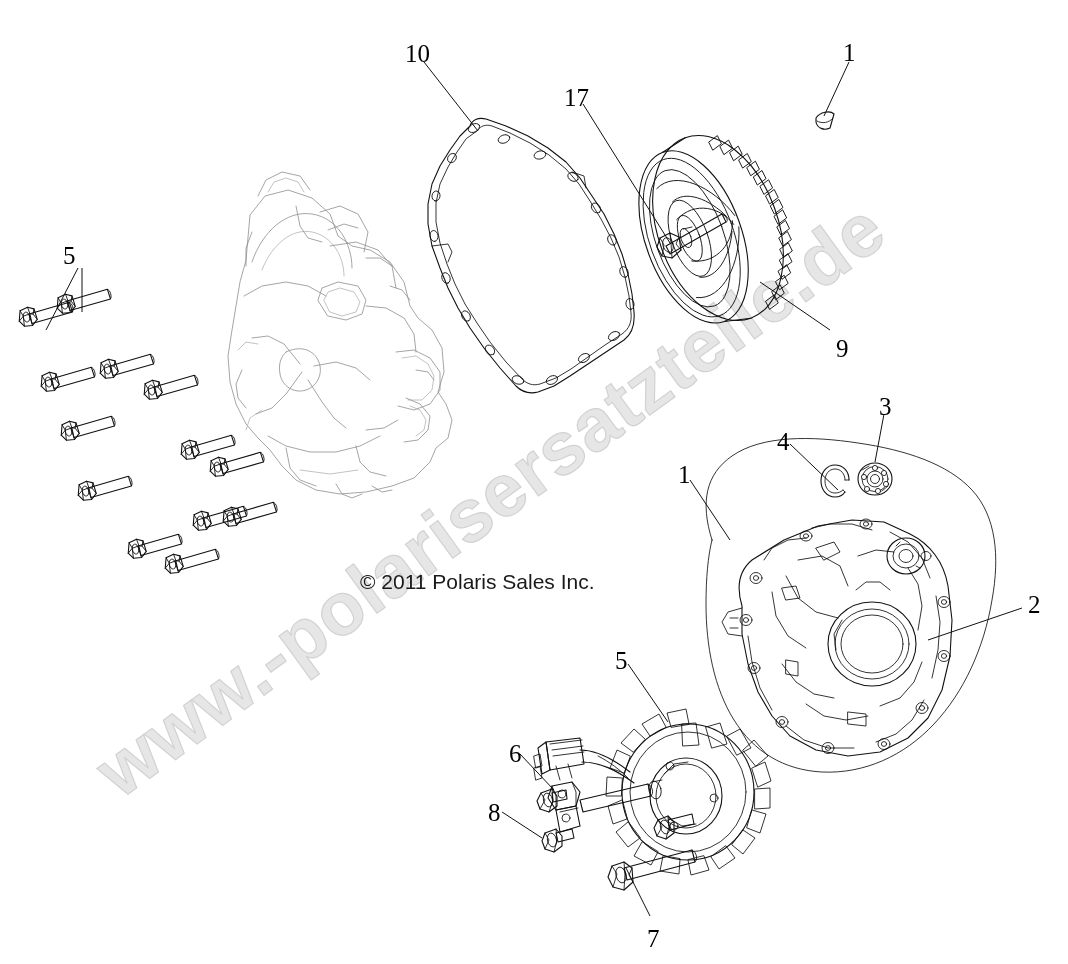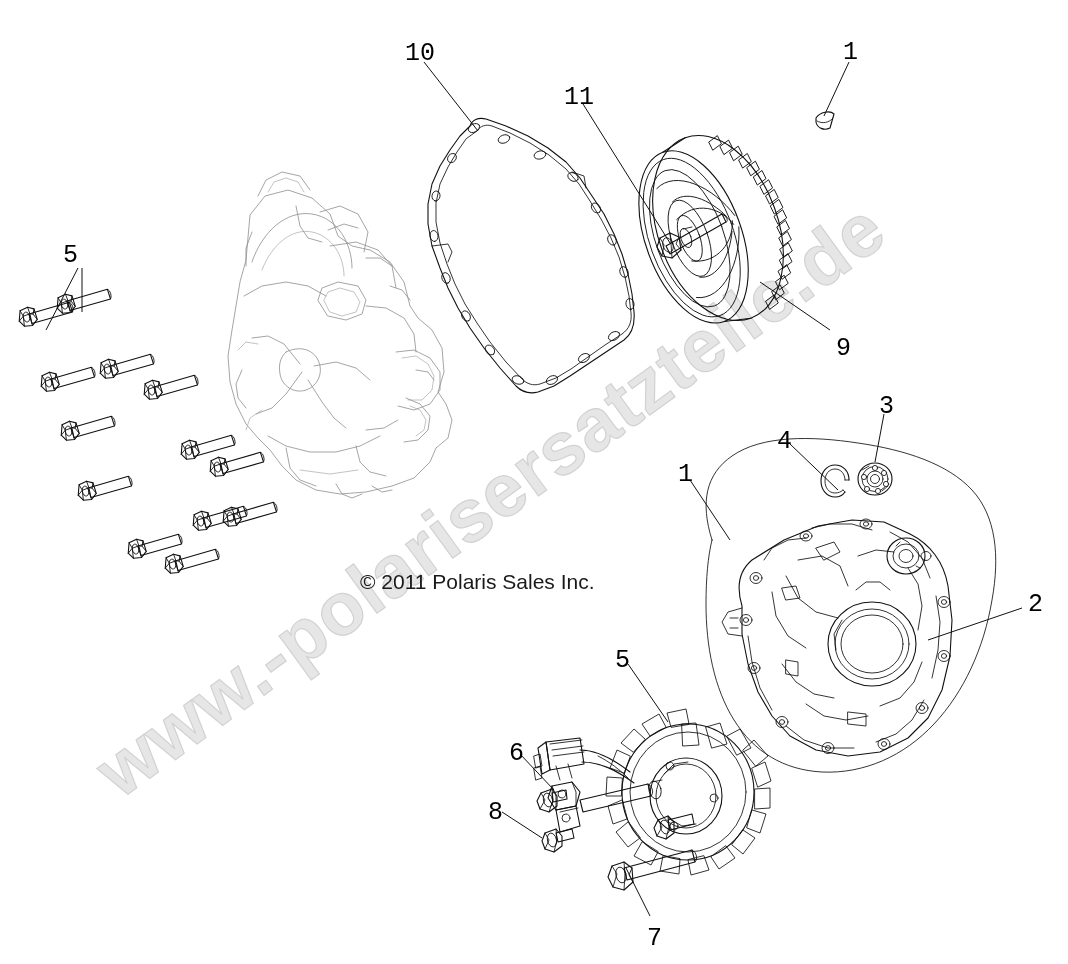--- a/index.html
+++ b/index.html
@@ -17,21 +17,21 @@
     font-family:"Liberation Sans", sans-serif;
     font-weight:bold;font-size:74px;letter-spacing:1px;
   }
   .copyright{
     position:absolute;
     font-family:"Liberation Sans", sans-serif;
     font-size:21px;color:#1a1a1a;white-space:nowrap;
   }
   .callout{
     position:absolute;
-    font-family:Liberation Mono, monospace;
+    font-family:Liberation Serif, serif;
     font-size:25px;color:#000000;
     line-height:1;user-select:none;
   }
   
   .ln{fill:none;stroke:#111;stroke-width:1.1;stroke-linecap:round;stroke-linejoin:round;}
   .ln-thin{fill:none;stroke:#111;stroke-width:0.85;stroke-linecap:round;stroke-linejoin:round;}
   .ln-ghost{fill:none;stroke:#8e8e8e;stroke-width:0.8;stroke-linecap:round;stroke-linejoin:round;}
   .ln-ghost2{fill:none;stroke:#a9a9a9;stroke-width:0.7;stroke-linecap:round;stroke-linejoin:round;}
   .leader{fill:none;stroke:#111;stroke-width:1.0;}
 </style>
@@ -505,21 +505,21 @@
 
       <path class="leader" d="M502,812 L542,838"></path>
 
       <path class="leader" d="M650,916 L626,868"></path>
     </g>
 
   </svg>
 
   <div class="callout" style="left:63px;top:243px">5</div>
   <div class="callout" style="left:405px;top:41px">10</div>
-  <div class="callout" style="left:564px;top:85px">11</div>
+  <div class="callout" style="left:564px;top:85px">17</div>
   <div class="callout" style="left:843px;top:40px">1</div>
   <div class="callout" style="left:836px;top:336px">9</div>
   <div class="callout" style="left:879px;top:394px">3</div>
   <div class="callout" style="left:777px;top:429px">4</div>
   <div class="callout" style="left:678px;top:462px">1</div>
   <div class="callout" style="left:1028px;top:592px">2</div>
   <div class="callout" style="left:615px;top:648px">5</div>
   <div class="callout" style="left:509px;top:741px">6</div>
   <div class="callout" style="left:488px;top:800px">8</div>
   <div class="callout" style="left:647px;top:926px">7</div>

